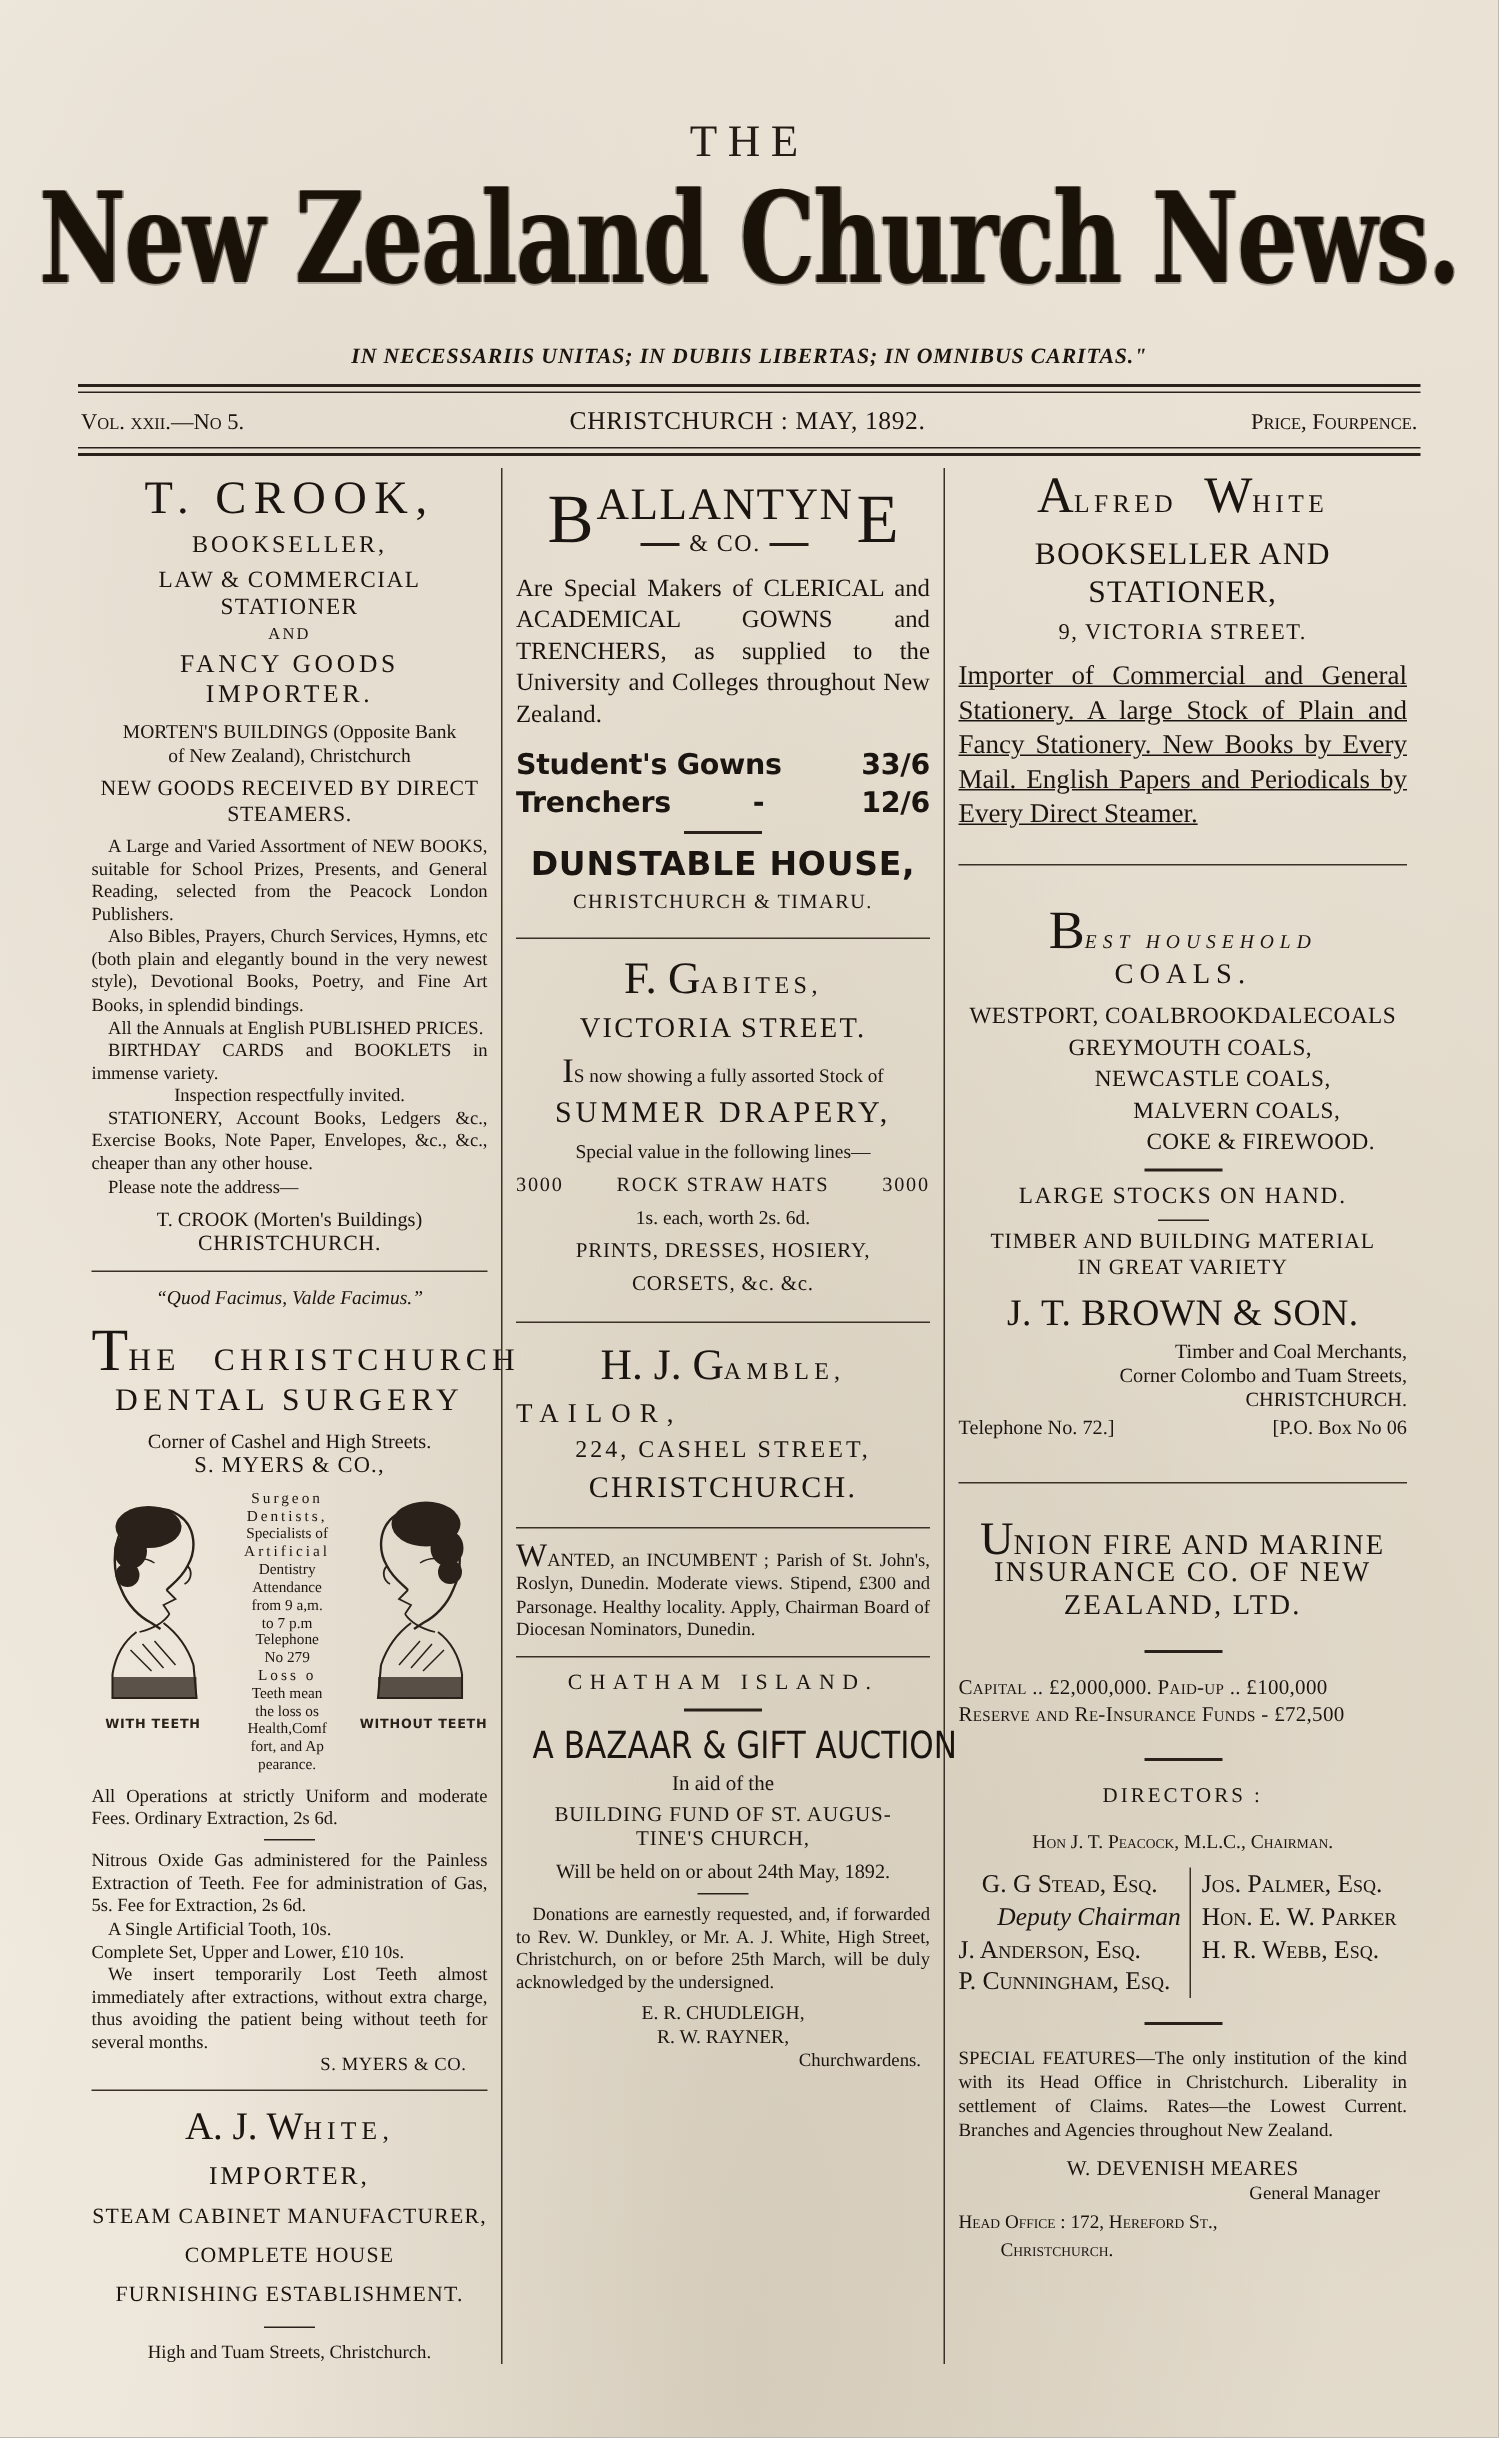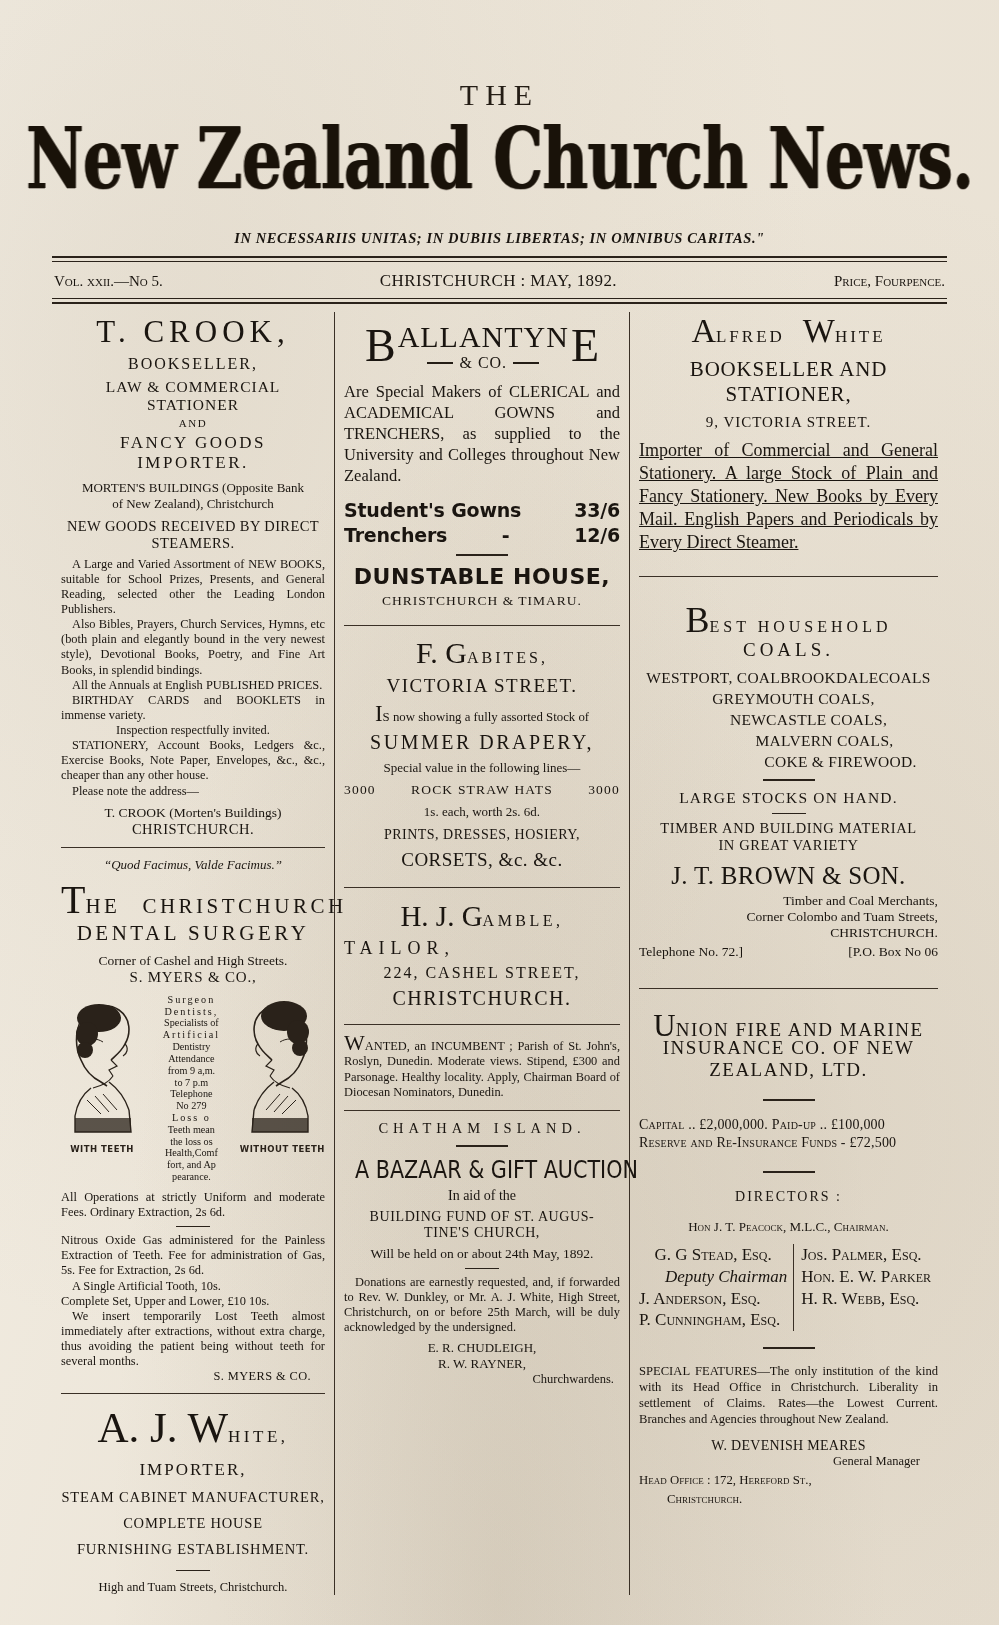--- a/index.html
+++ b/index.html
@@ -195,21 +195,21 @@
 
   
   .awhite { text-align: center; white-space: nowrap; }
   .awhite .c { font-size: 34px; }
   .awhite .r { font-size: 17px; letter-spacing: 3px; }
   .bookst { font-size: 21px; letter-spacing: .8px; text-align: center; margin-top: 7px; }
   .vict9 { font-size: 15px; letter-spacing: 1px; text-align: center; margin-top: 7px; }
 
   .coals-head { text-align: center; white-space: nowrap; }
   .coals-head .c { font-size: 36px; }
-  .coals-head .r { font-size: 16px; letter-spacing: 4px; }
+  .coals-head .r { font-size: 13px; letter-spacing: 4px; font-style: italic; }
   .coals-line { font-size: 15.5px; letter-spacing: .3px; text-align: center; margin-top: 3px; }
   .coals-line.ind1 { padding-left: 10px; }
   .coals-line.ind2 { padding-left: 40px; }
   .coals-line.ind3 { padding-left: 72px; }
   .coals-line.ind4 { padding-left: 104px; }
 
   .brown { font-size: 25px; letter-spacing: .3px; text-align: center; }
   .brown-sub { font-size: 13.5px; text-align: right; margin-top: 3px; }
   .brown-addr { font-size: 13.5px; text-align: right; }
   .phone-row { display: flex; justify-content: space-between; font-size: 13.5px; margin-top: 3px; }
@@ -237,21 +237,21 @@
   .portrait { width: 82px; height: 150px; flex: 0 0 auto; }
   .dental-mid { flex: 1; font-size: 10.2px; line-height: 1.16; text-align: center; padding: 4px 2px 0; }
   .dental-mid .ln { white-space: nowrap; }
   .sp { letter-spacing: 2px; }
   .teethlabel {
     font-family: "DejaVu Sans", sans-serif; font-weight: 700; font-size: 8.5px;
     letter-spacing: .5px; text-align: center; color: #2a221a;
   }
 
   .ajw { text-align: center; white-space: nowrap; margin-top: 4px; }
-  .ajw .c { font-size: 43px; }
+  .ajw .c { font-size: 26px; }
   .ajw .r { font-size: 17px; letter-spacing: 3.5px; }
   .imp { font-size: 17px; letter-spacing: 2px; text-align: center; margin-top: 8px; }
   .steam { font-size: 14.5px; letter-spacing: .8px; text-align: center; margin-top: 9px; }
   .hightuam { font-size: 12.5px; text-align: center; margin-top: 9px; }
 </style>
 </head>
 <body>
 
 <div class="page">
 
@@ -276,21 +276,21 @@
       <div class="ad">
         <div class="h-crook">T. CROOK,</div>
         <div class="sub1">BOOKSELLER,</div>
         <div class="sub2">LAW &amp; COMMERCIAL STATIONER</div>
         <div class="andword">AND</div>
         <div class="sub3">FANCY GOODS IMPORTER.</div>
         <div class="ctr body-sm" style="margin-top:7px;font-size:13px;">MORTEN'S BUILDINGS (Opposite Bank</div>
         <div class="ctr body-sm" style="font-size:13px;">of New Zealand), Christchurch</div>
         <div class="ctr" style="margin-top:6px;font-size:14.5px;letter-spacing:.4px;">NEW GOODS RECEIVED BY DIRECT</div>
         <div class="ctr" style="font-size:14.5px;letter-spacing:.4px;">STEAMERS.</div>
-        <div class="just body-sm ind" style="margin-top:5px;">A Large and Varied Assortment of NEW BOOKS, suitable for School Prizes, Presents, and General Reading, selected other the Leading London Publishers.</div>
+        <div class="just body-sm ind" style="margin-top:5px;">A Large and Varied Assortment of NEW BOOKS, suitable for School Prizes, Presents, and General Reading, selected from the Peacock London Publishers.</div>
         <div class="just body-sm ind">Also Bibles, Prayers, Church Services, Hymns, etc (both plain and elegantly bound in the very newest style), Devotional Books, Poetry, and Fine Art Books, in splendid bindings.</div>
         <div class="just body-sm ind">All the Annuals at English PUBLISHED PRICES.</div>
         <div class="just body-sm ind">BIRTHDAY CARDS and BOOKLETS in immense variety.</div>
         <div class="body-sm" style="text-align:center;">Inspection respectfully invited.</div>
         <div class="just body-sm ind">STATIONERY, Account Books, Ledgers &amp;c., Exercise Books, Note Paper, Envelopes, &amp;c., &amp;c., cheaper than any other house.</div>
         <div class="body-sm ind">Please note the address—</div>
         <div class="ctr" style="margin-top:6px;font-size:13.5px;">T. CROOK (Morten's Buildings)</div>
         <div class="ctr" style="font-size:14.5px;letter-spacing:.5px;">CHRISTCHURCH.</div>
       </div>
 
@@ -447,21 +447,21 @@
         </div>
         <div class="summer">SUMMER DRAPERY,</div>
         <div class="ctr" style="font-size:13px;margin-top:6px;">Special value in the following lines—</div>
         <div class="stockrow">
           <span>3000</span>
           <span>ROCK STRAW HATS</span>
           <span>3000</span>
         </div>
         <div class="ctr" style="font-size:13px;margin-top:6px;">1s. each, worth 2s. 6d.</div>
         <div class="ctr" style="font-size:14px;letter-spacing:.5px;margin-top:7px;">PRINTS,        DRESSES,        HOSIERY,</div>
-        <div class="ctr" style="font-size:19px;letter-spacing:.5px;margin-top:6px;">CORSETS, &amp;c. &amp;c.</div>
+        <div class="ctr" style="font-size:14px;letter-spacing:.5px;margin-top:6px;">CORSETS, &amp;c. &amp;c.</div>
       </div>
 
       <hr class="hr" style="margin-top:16px;">
 
       <div class="ad">
         <div class="gamble ctr" style="margin-top:12px;white-space:nowrap;">
           <span class="g1">H. J. G</span><span class="g2">AMBLE,</span>
         </div>
         <div class="tailor">TAILOR,</div>
         <div class="cashel">224, CASHEL STREET,</div>

